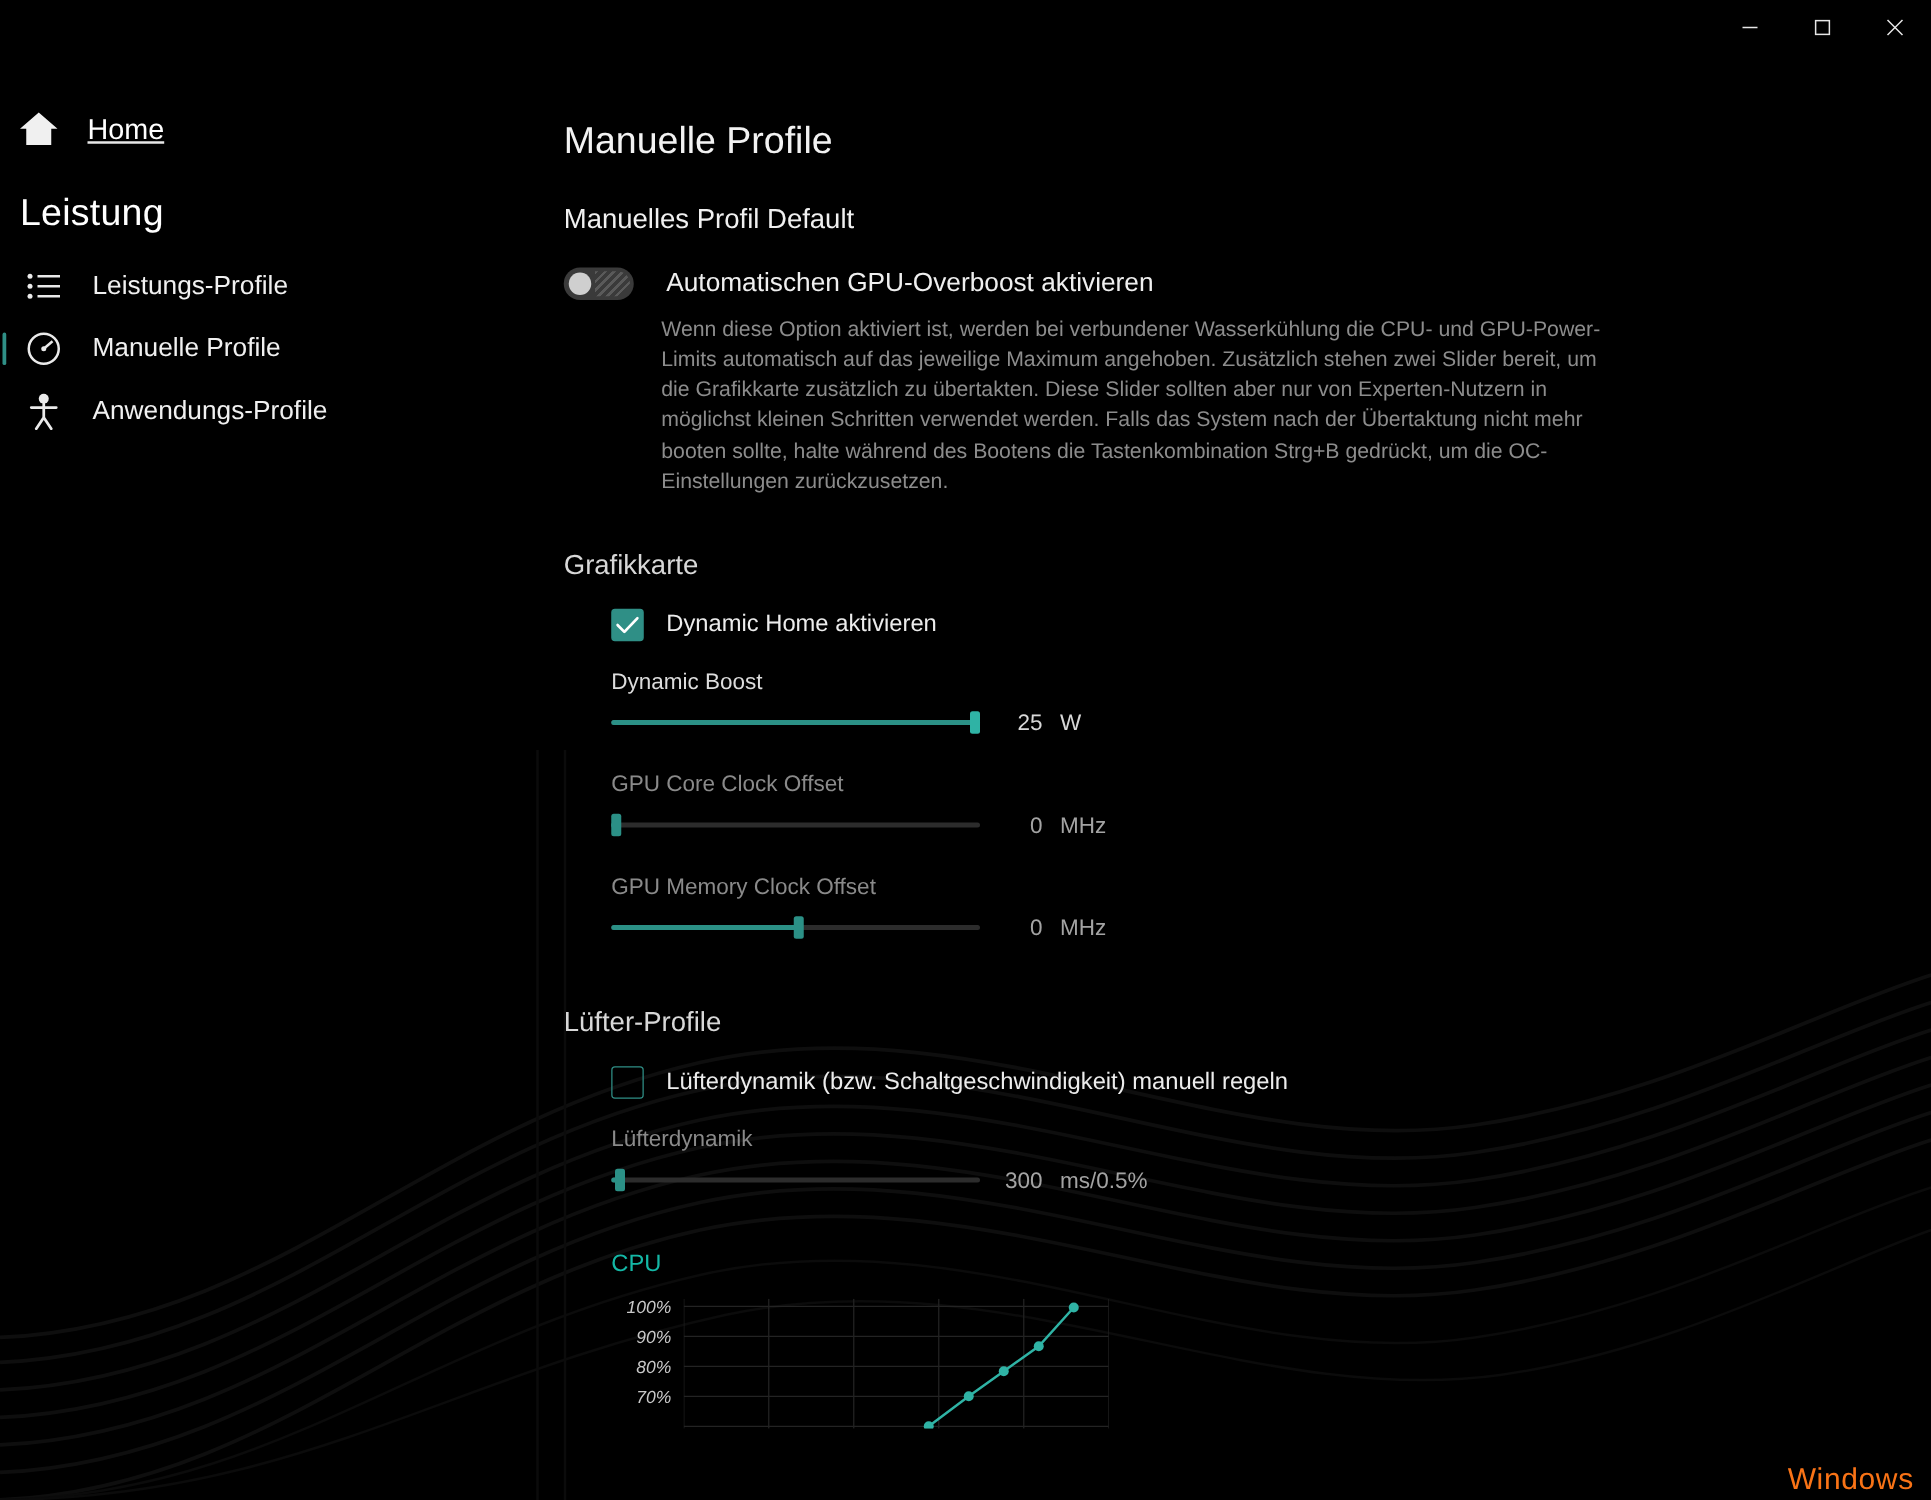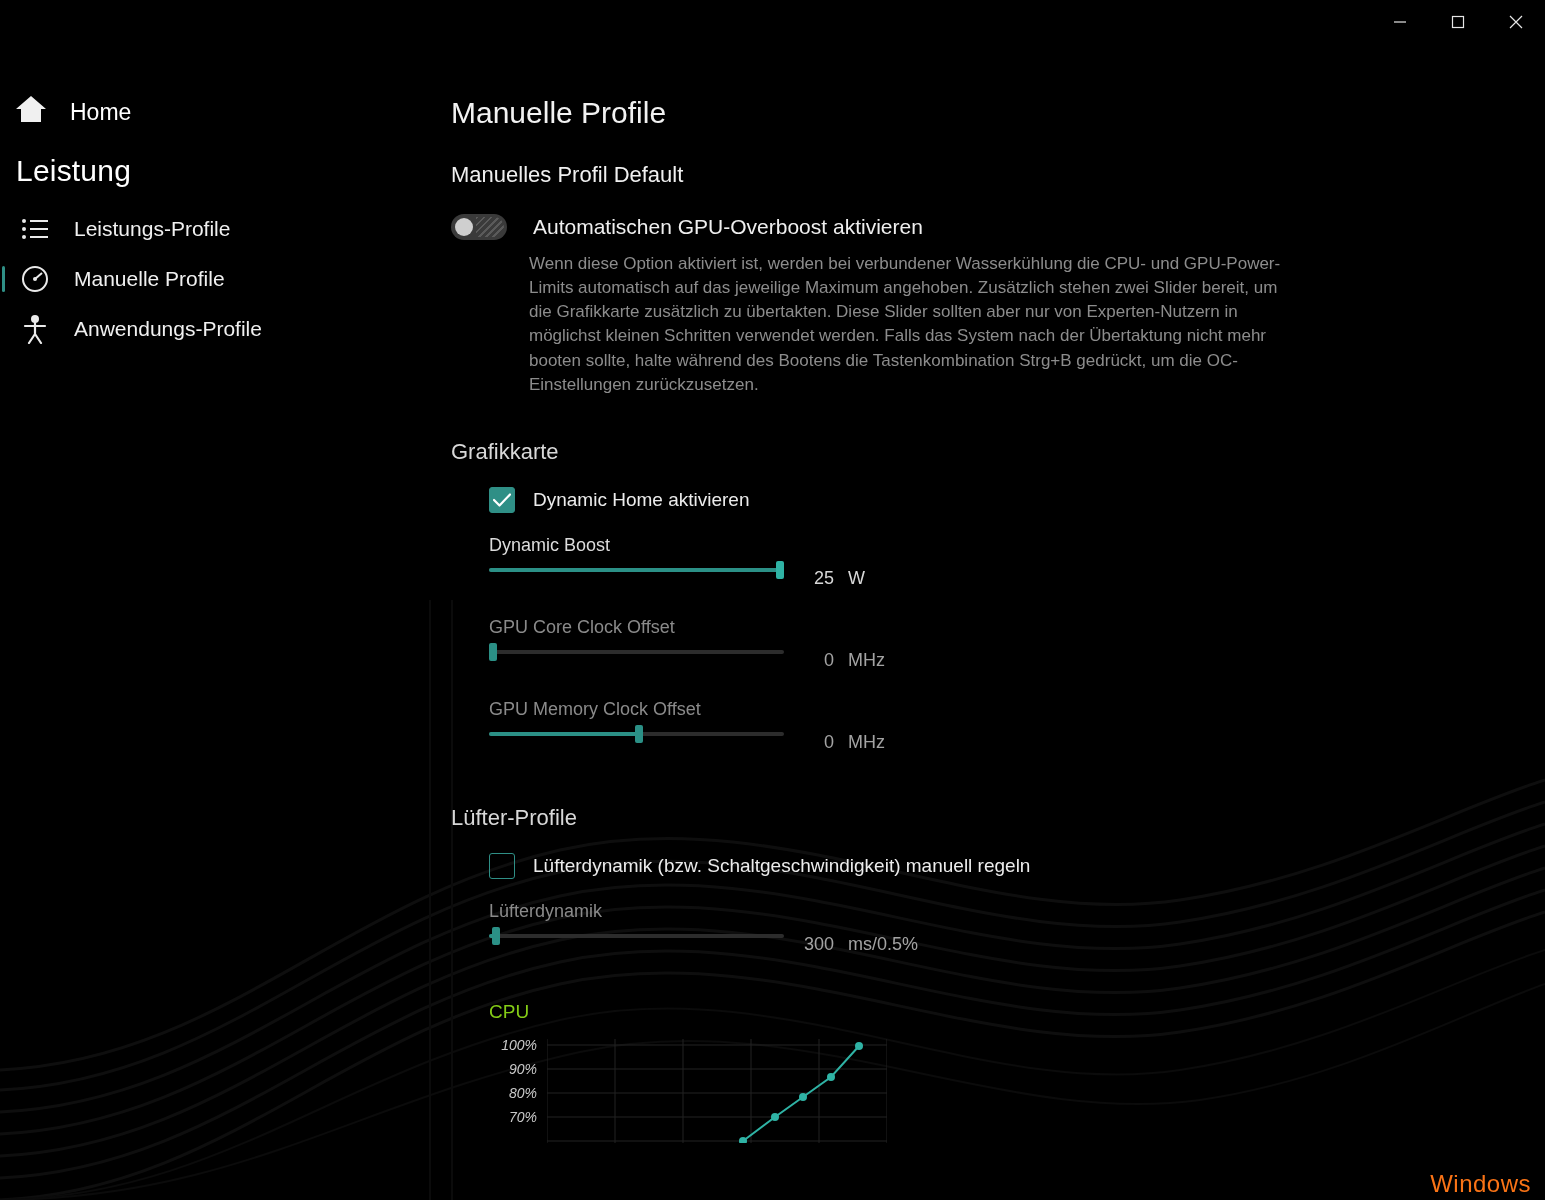--- a/index.html
+++ b/index.html
@@ -49,24 +49,25 @@
   .winbtn svg { display: block; }
 
   
   .sidebar {
     position: absolute;
     left: 0; top: 80px;
     width: 430px;
   }
   .home-row {
     display: flex;
-    align-items: flex-end;
+    align-items: center;
     gap: 22px;
     padding-left: 14px;
     height: 46px;
+    text-decoration: underline;
   }
   .home-label {
     font-size: 23px;
     color: #ffffff;
     font-weight: 400;
   }
   .section-title {
     font-size: 30px;
     font-weight: normal;
     color: #ffffff;
@@ -196,21 +197,21 @@
 
   .slider-block { margin: 0 0 8px 38px; }
   .slider-caption {
     font-size: 18px;
     color: #dcdcdc;
     margin-bottom: 12px;
   }
   .slider-caption.dim { color: #8a8a8a; }
   .slider-line {
     display: flex;
-    align-items: flex-start;
+    align-items: center;
     gap: 0;
     margin-bottom: 28px;
   }
   .track {
     position: relative;
     width: 295px;
     height: 4px;
     background: #2c2c2c;
     border-radius: 2px;
   }
@@ -238,21 +239,21 @@
     margin-left: 14px;
     font-size: 18px;
     color: #d8d8d8;
   }
   .slider-line.dim .slider-value,
   .slider-line.dim .slider-unit { color: #a3a3a3; }
 
   
   .chart-title {
     font-size: 19px;
-    color: #84cc16;
+    color: #14b8a6;
     margin: 46px 0 10px 38px;
   }
   .chart-wrap {
     margin-left: 38px;
     position: relative;
     width: 420px;
     height: 110px;
     overflow: hidden;
   }
   .chart-ylabels {

